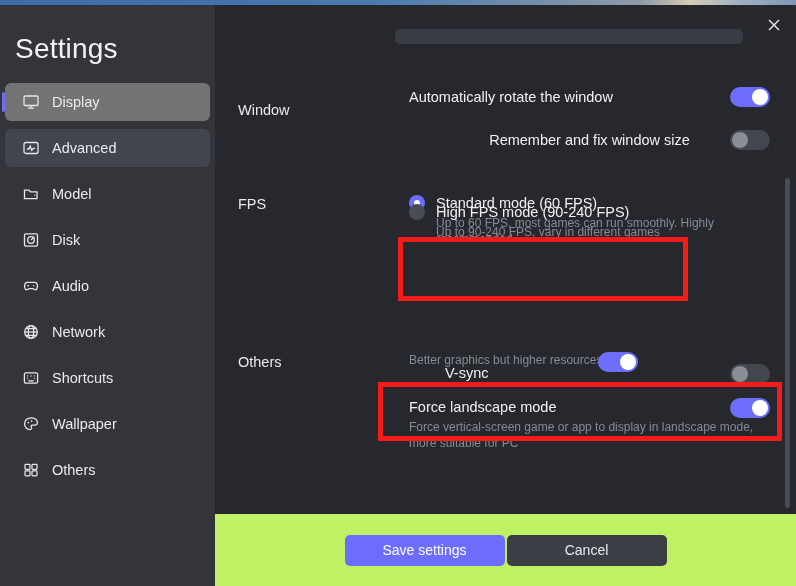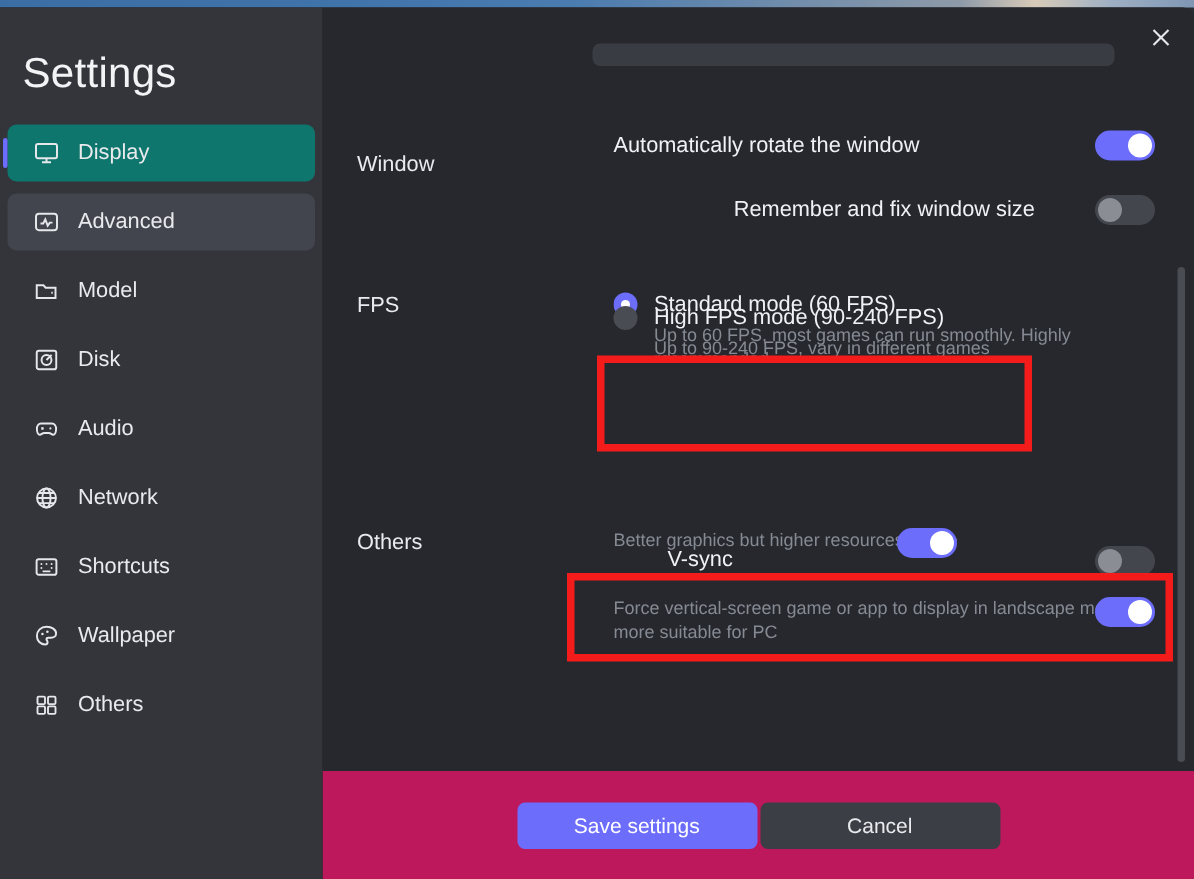--- a/index.html
+++ b/index.html
@@ -65,21 +65,21 @@
     position: relative;
     height: 38px;
     display: flex;
     align-items: center;
     border-radius: 6px;
     margin-bottom: 8px;
     padding-left: 17px;
     box-sizing: border-box;
     cursor: pointer;
   }
-  .nav-item.selected { background: #0f766e; }
+  .nav-item.selected { background: #737373; }
   .nav-item.hovered  { background: #43454e; }
   .nav-item .indicator {
     position: absolute;
     left: -3px;
     top: 9px;
     width: 3px;
     height: 20px;
     border-radius: 2px;
     background: #6d6dfb;
   }
@@ -213,21 +213,21 @@
     box-sizing: border-box;
     pointer-events: none;
     z-index: 6;
   }
 
   
   #footer {
     position: absolute;
     left: 0; right: 0; bottom: 0;
     height: 72px;
-    background: #be185d;
+    background: #bef264;
     display: flex;
     align-items: center;
     justify-content: center;
     gap: 2px;
     z-index: 8;
   }
   .btn {
     height: 31px;
     min-width: 160px;
     border-radius: 5px;
@@ -448,20 +448,21 @@
           </div>
 
           <div class="row" style="margin-top:12px;margin-left:36px;">
             <div class="row-title">V-sync</div>
             <div class="toggle off" style="top:1px;">
               <span class="knob"></span>
             </div>
           </div>
 
           <div class="row" style="margin-top:12px;">
+            <div class="row-title">Force landscape mode</div>
             <div class="row-desc wide">Force vertical-screen game or app to display in landscape mode, more suitable for PC</div>
             <div class="toggle on" style="top:1px;">
               <span class="knob"></span>
             </div>
           </div>
 
         </div>
       </div>
 
     </div>

